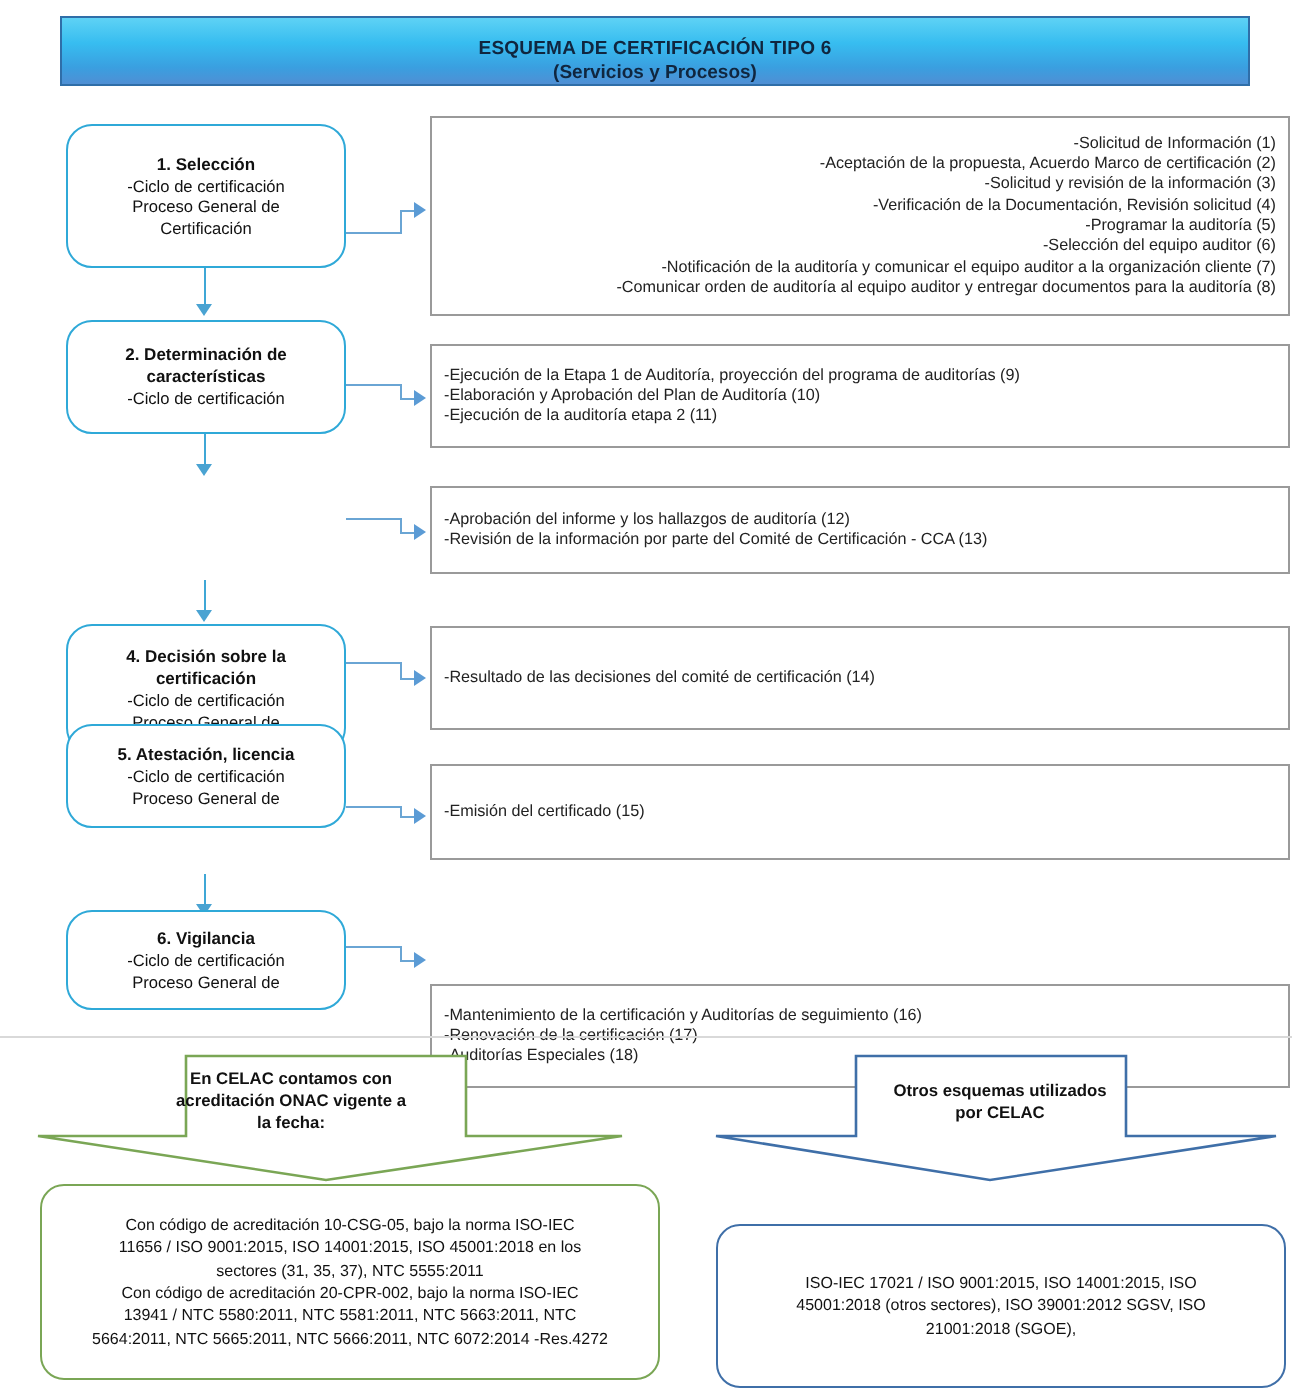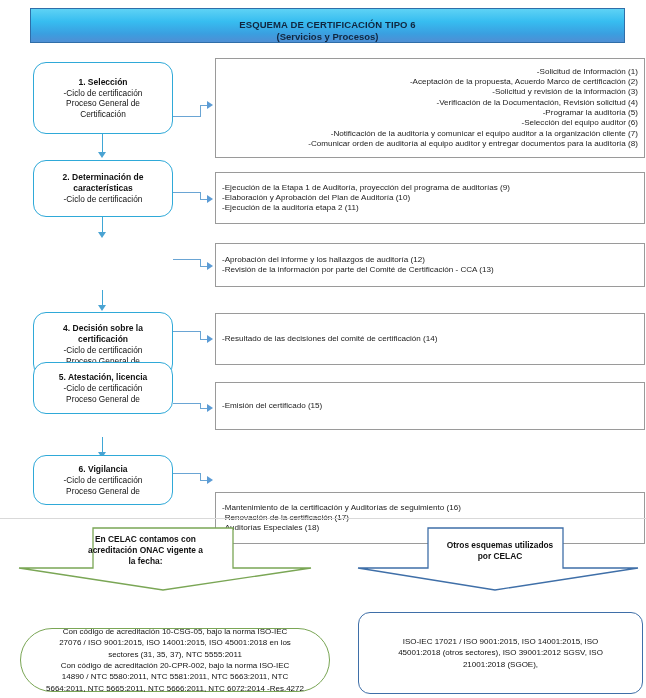--- a/index.html
+++ b/index.html
@@ -206,26 +206,26 @@
   </div>
 
   <svg class="chevron" style="left:355px;top:524px;" width="290" height="70">
     <polygon points="73,4 208,4 208,44 283,44 140,66 3,44 73,44" fill="#ffffff" stroke="#3f6fa8" stroke-width="1.3"></polygon>
   </svg>
   <div class="chev-label" style="left:420px;top:540px;width:160px;">
     <div>Otros esquemas utilizados</div>
     <div>por CELAC</div>
   </div>
 
-  <div class="rbox rbox-left" style="left:20px;top:628px;width:310px;height:64px;border-radius:32px;">
+  <div class="rbox rbox-left" style="left:20px;top:592px;width:310px;height:98px;">
     <div class="rline">Con código de acreditación 10-CSG-05, bajo la norma ISO-IEC</div>
-    <div class="rline">27076 / ISO 9001:2015, ISO 14001:2015, ISO 45001:2018  en los</div>
+    <div class="rline">11656 / ISO 9001:2015, ISO 14001:2015, ISO 45001:2018  en los</div>
     <div class="rline">sectores (31, 35, 37), NTC 5555:2011</div>
     <div class="rline">Con código de acreditación 20-CPR-002, bajo la norma ISO-IEC</div>
-    <div class="rline">14890 / NTC 5580:2011, NTC 5581:2011, NTC 5663:2011, NTC</div>
+    <div class="rline">13941 / NTC 5580:2011, NTC 5581:2011, NTC 5663:2011, NTC</div>
     <div class="rline">5664:2011, NTC 5665:2011, NTC 5666:2011, NTC 6072:2014 -Res.4272</div>
   </div>
 
   <div class="rbox rbox-right" style="left:358px;top:612px;width:285px;height:82px;">
     <div class="rline">ISO-IEC 17021 / ISO 9001:2015, ISO 14001:2015, ISO</div>
     <div class="rline">45001:2018 (otros sectores), ISO 39001:2012 SGSV, ISO</div>
     <div class="rline">21001:2018 (SGOE),</div>
   </div>
 
 </div>

